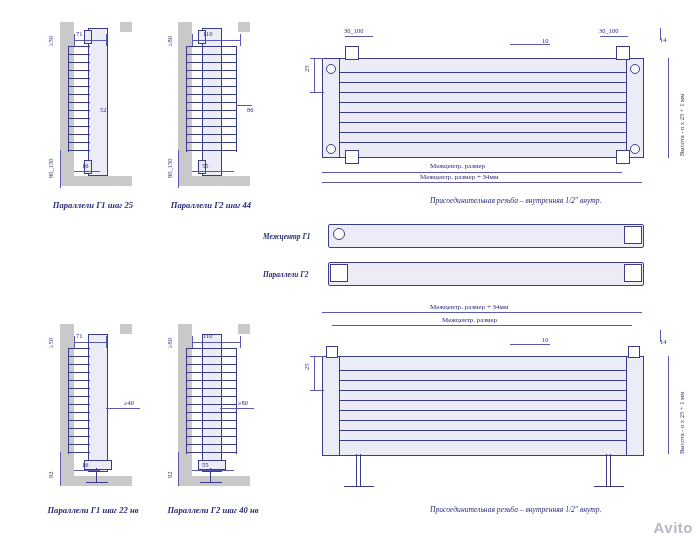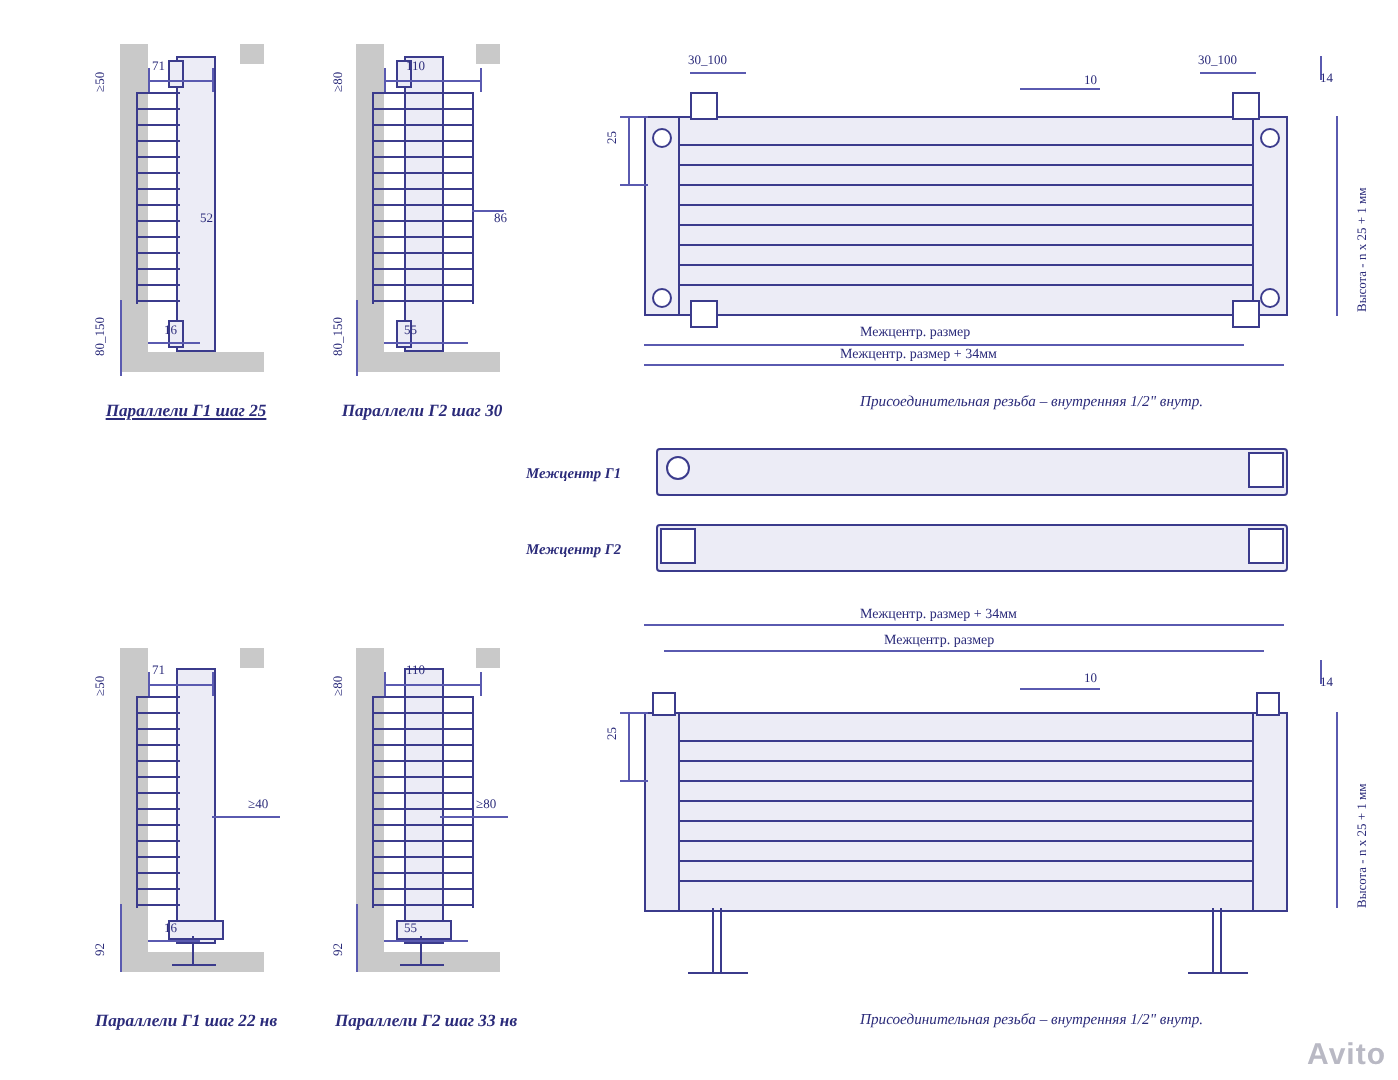--- a/index.html
+++ b/index.html
@@ -66,21 +66,21 @@
     <div class="vline thin" style="left:106px;top:34px;height:12px;"></div>
     <div class="vline thin" style="left:74px;top:34px;height:12px;"></div>
     <div class="vline thin" style="left:60px;top:150px;height:38px;"></div>
 
     <div class="dim" style="left:76px;top:30px;">71</div>
     <div class="dim" style="left:100px;top:106px;">52</div>
     <div class="dim" style="left:82px;top:162px;">16</div>
     <div class="dim" style="left:47px;top:46px;transform:rotate(-90deg);transform-origin:left top;">≥50</div>
     <div class="dim" style="left:47px;top:178px;transform:rotate(-90deg);transform-origin:left top;">80_150</div>
 
-    <div class="cap" style="left:28px;top:200px;width:130px;text-decoration:underline;">Параллели Г1 шаг 25</div>
+    <div class="cap" style="left:28px;top:200px;width:130px;">Параллели Г1 шаг 25</div>
   </div>
 
   <div>
     <div class="wall" style="left:178px;top:22px;width:14px;height:164px;"></div>
     <div class="wall" style="left:178px;top:176px;width:72px;height:10px;"></div>
     <div class="wall" style="left:238px;top:22px;width:12px;height:10px;"></div>
 
     <div class="bodybox" style="left:202px;top:28px;width:18px;height:146px;"></div>
     <div class="bodybox" style="left:198px;top:30px;width:6px;height:12px;"></div>
     <div class="bodybox" style="left:198px;top:160px;width:6px;height:12px;"></div>
@@ -110,21 +110,21 @@
     <div class="vline thin" style="left:192px;top:34px;height:12px;"></div>
     <div class="vline thin" style="left:178px;top:150px;height:38px;"></div>
     <div class="hline thin" style="left:236px;top:105px;width:16px;"></div>
 
     <div class="dim" style="left:203px;top:30px;">110</div>
     <div class="dim" style="left:247px;top:106px;">86</div>
     <div class="dim" style="left:202px;top:162px;">55</div>
     <div class="dim" style="left:166px;top:46px;transform:rotate(-90deg);transform-origin:left top;">≥80</div>
     <div class="dim" style="left:166px;top:178px;transform:rotate(-90deg);transform-origin:left top;">80_150</div>
 
-    <div class="cap" style="left:146px;top:200px;width:130px;">Параллели Г2 шаг 30</div>
+    <div class="cap" style="left:146px;top:200px;width:130px;">Параллели Г2 шаг 44</div>
   </div>
 
   <div>
 
     <div class="bodybox" style="left:322px;top:58px;width:320px;height:98px;"></div>
 
     <div>
       <div class="fin" style="left:323px;top:72px;width:318px;"></div>
       <div class="fin" style="left:323px;top:82px;width:318px;"></div>
       <div class="fin" style="left:323px;top:92px;width:318px;"></div>
@@ -177,21 +177,21 @@
     <div class="sq" style="left:624px;top:226px;width:16px;height:16px;"></div>
     <div class="lbl" style="left:263px;top:232px;">Межцентр Г1</div>
   </div>
 
   <div>
     <div class="bodybox" style="left:328px;top:262px;width:314px;height:22px;border-radius:2px;"></div>
     <div class="circ" style="left:333px;top:266px;width:10px;height:10px;"></div>
     <div class="sq" style="left:330px;top:264px;width:16px;height:16px;"></div>
     <div class="circ" style="left:627px;top:266px;width:10px;height:10px;"></div>
     <div class="sq" style="left:624px;top:264px;width:16px;height:16px;"></div>
-    <div class="lbl" style="left:263px;top:270px;">Межцентр Г2</div>
+    <div class="lbl" style="left:263px;top:270px;">Параллели Г2</div>
   </div>
 
   <div>
     <div class="wall" style="left:60px;top:324px;width:14px;height:162px;"></div>
     <div class="wall" style="left:60px;top:476px;width:72px;height:10px;"></div>
     <div class="wall" style="left:120px;top:324px;width:12px;height:10px;"></div>
 
     <div class="bodybox" style="left:88px;top:334px;width:18px;height:136px;"></div>
     <div class="bodybox" style="left:84px;top:460px;width:26px;height:8px;"></div>
     <div class="vline" style="left:96px;top:468px;height:14px;"></div>
@@ -266,21 +266,21 @@
     <div class="hline thin" style="left:220px;top:408px;width:34px;"></div>
     <div class="vline thin" style="left:178px;top:452px;height:34px;"></div>
     <div class="hline thin" style="left:192px;top:470px;width:42px;"></div>
 
     <div class="dim" style="left:203px;top:332px;">110</div>
     <div class="dim" style="left:238px;top:399px;">≥80</div>
     <div class="dim" style="left:202px;top:461px;">55</div>
     <div class="dim" style="left:166px;top:348px;transform:rotate(-90deg);transform-origin:left top;">≥80</div>
     <div class="dim" style="left:166px;top:478px;transform:rotate(-90deg);transform-origin:left top;">92</div>
 
-    <div class="cap" style="left:140px;top:505px;width:146px;">Параллели Г2 шаг 33 нв</div>
+    <div class="cap" style="left:140px;top:505px;width:146px;">Параллели Г2 шаг 40 нв</div>
   </div>
 
   <div>
     <div class="bodybox" style="left:322px;top:356px;width:320px;height:98px;"></div>
     <div>
       <div class="fin" style="left:323px;top:370px;width:318px;"></div>
       <div class="fin" style="left:323px;top:380px;width:318px;"></div>
       <div class="fin" style="left:323px;top:390px;width:318px;"></div>
       <div class="fin" style="left:323px;top:400px;width:318px;"></div>
       <div class="fin" style="left:323px;top:410px;width:318px;"></div>

